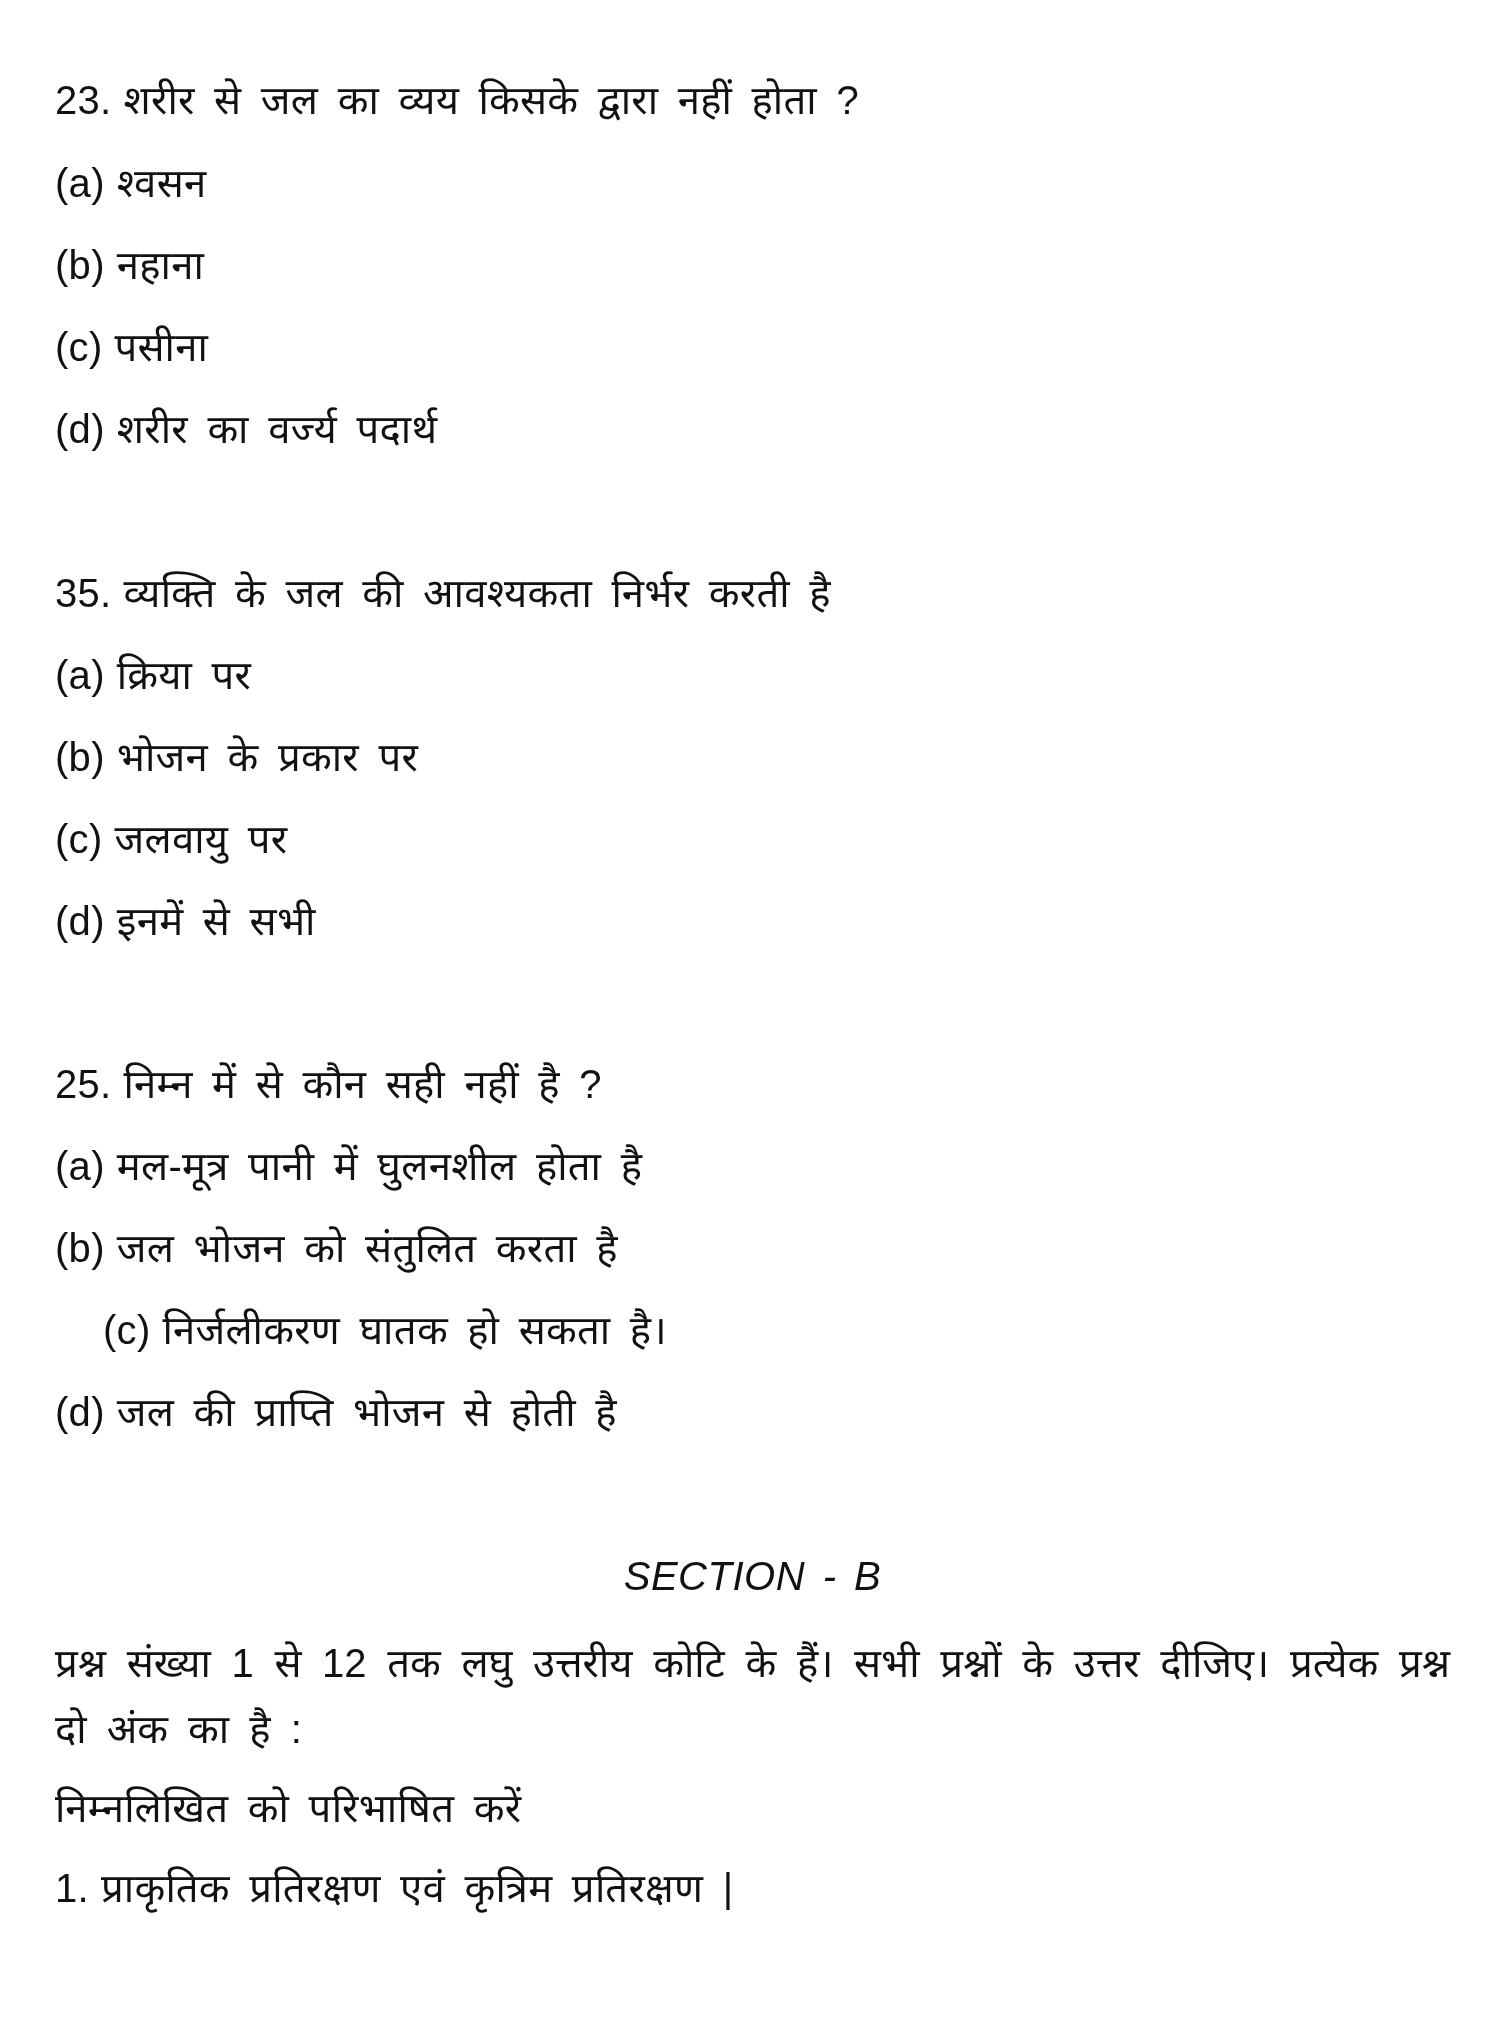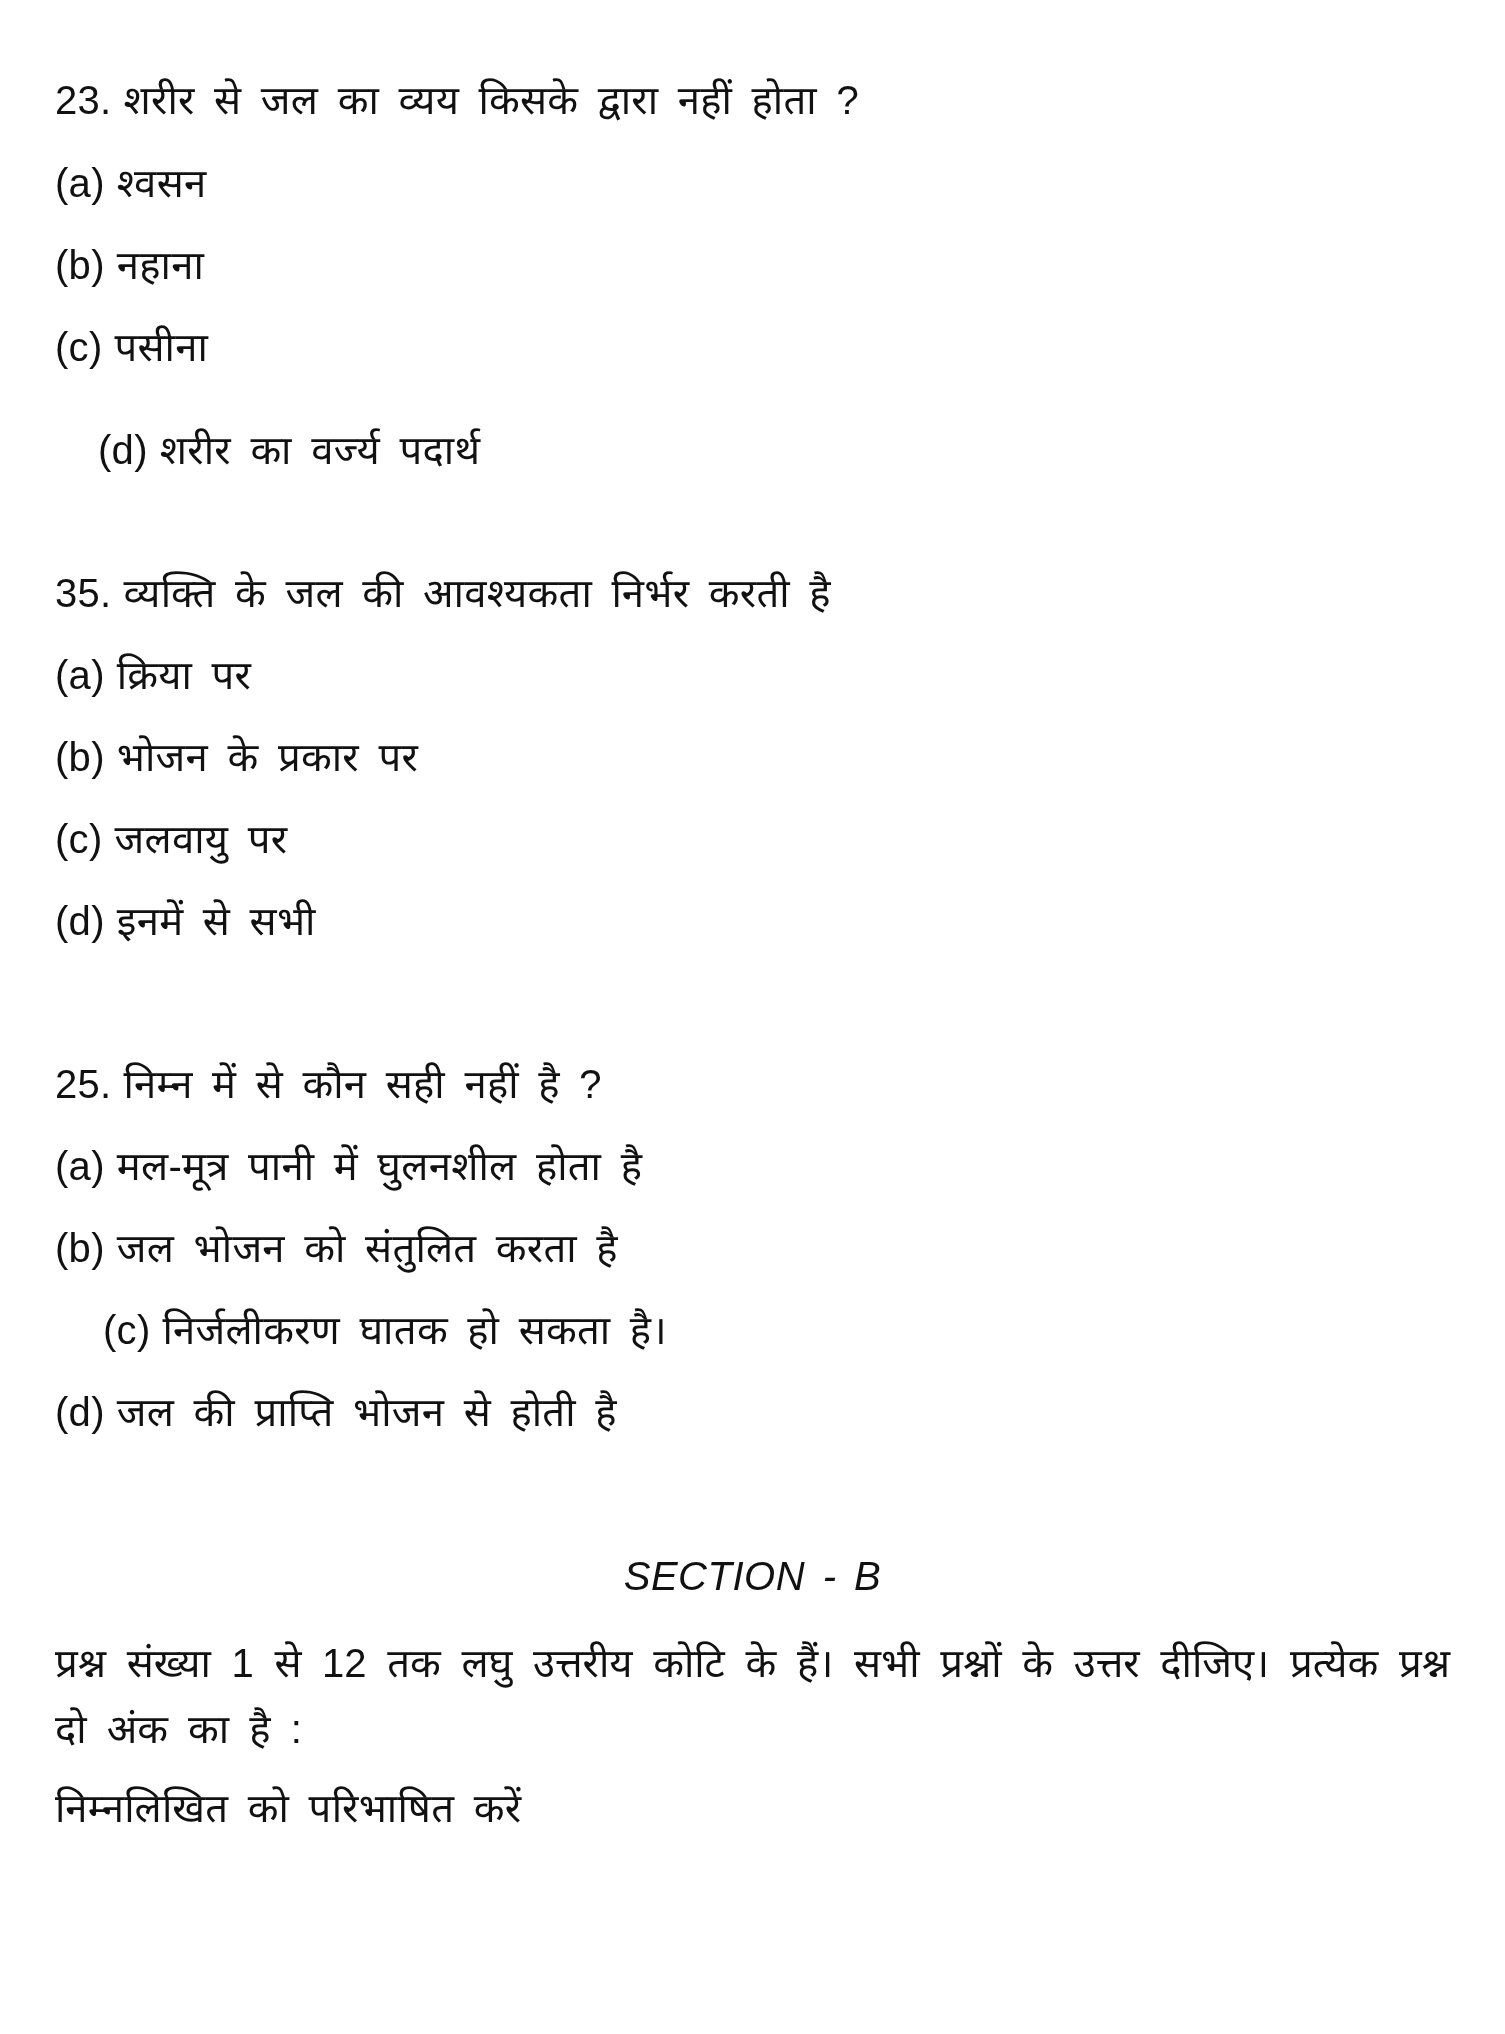--- a/index.html
+++ b/index.html
@@ -69,21 +69,21 @@
   </div>
   <div class="line" style="top:159px;">
     <span class="opt-label">(a)</span><span>श्वसन</span>
   </div>
   <div class="line" style="top:241px;">
     <span class="opt-label">(b)</span><span>नहाना</span>
   </div>
   <div class="line" style="top:323px;">
     <span class="opt-label">(c)</span><span>पसीना</span>
   </div>
-  <div class="line" style="top:426px;margin-left:43px;">
+  <div class="line" style="top:405px;">
     <span class="opt-label">(d)</span><span>शरीर का वर्ज्य पदार्थ</span>
   </div>
 
   <div class="line" style="top:569px;">
     <span class="qnum">35.</span><span>व्यक्ति के जल की आवश्यकता निर्भर करती है</span>
   </div>
   <div class="line" style="top:651px;">
     <span class="opt-label">(a)</span><span>क्रिया पर</span>
   </div>
   <div class="line" style="top:733px;">
@@ -111,14 +111,17 @@
   <div class="line" style="top:1388px;">
     <span class="opt-label">(d)</span><span>जल की प्राप्ति भोजन से होती है</span>
   </div>
 
   <div class="section-heading" style="top:1552px;">SECTION - B</div>
 
   <div class="para" style="top:1630px;">प्रश्न संख्या 1 से 12 तक लघु उत्तरीय कोटि के हैं। सभी प्रश्नों के उत्तर दीजिए। प्रत्येक प्रश्न दो अंक का है :</div>
 
   <div class="line" style="top:1784px;">निम्नलिखित को परिभाषित करें</div>
 
+  <div class="line" style="top:1864px;">
+    <span class="qnum">1.</span><span>प्राकृतिक प्रतिरक्षण एवं कृत्रिम प्रतिरक्षण |</span>
+  </div>
 
 </div>
 
 </body></html>

